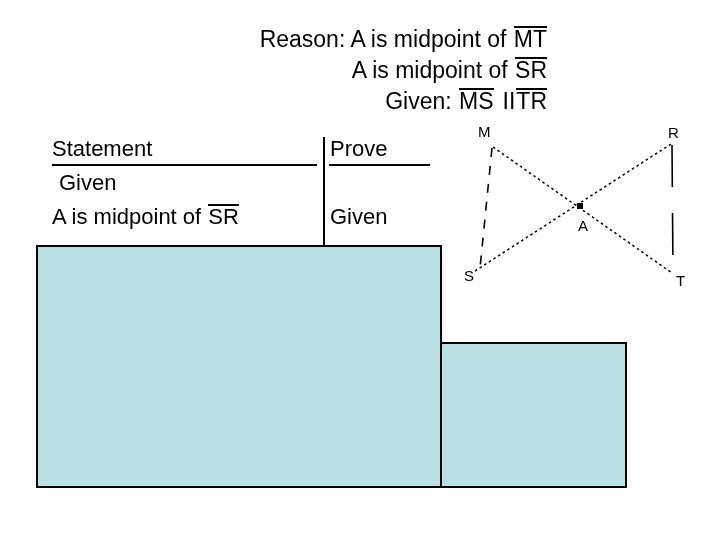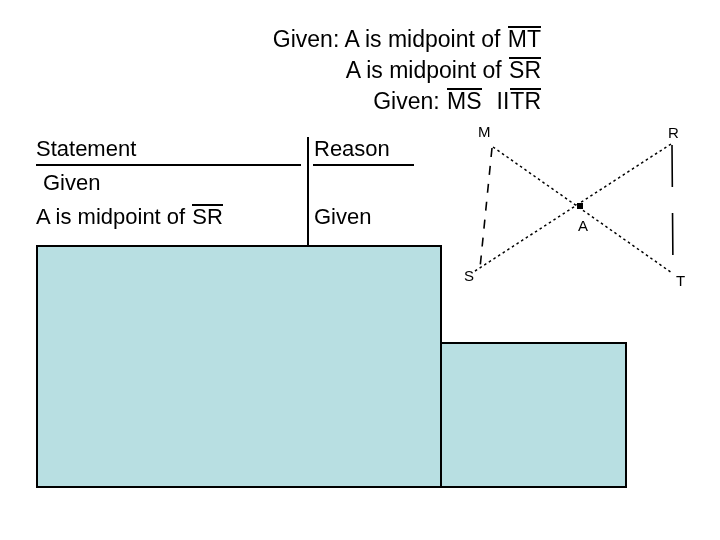--- a/index.html
+++ b/index.html
@@ -33,27 +33,27 @@
   }
   .prompt-line {
     display: block;
   }
   .seg {
     border-top: 2px solid #000;
     padding-top: 0px;
     display: inline-block;
     line-height: 1.0;
     margin-left: 1px;
-    margin-right: 15px;
+    margin-right: 9px;
   }
 
   
   .proof-table {
     position: absolute;
-    left: 36px;
+    left: 52px;
     top: 136px;
     width: 378px;
     font-size: 22px;
   }
   .proof-row {
     display: flex;
     height: 34px;
     align-items: flex-start;
   }
   .cell-statement {
@@ -126,34 +126,34 @@
     color: #000;
     white-space: nowrap;
   }
 </style>
 </head>
 <body>
 
 <div id="stage">
 
   <div class="prompt-block">
-    <span class="prompt-line"><span>Given: A is midpoint of </span><span class="seg">MT</span></span>
+    <span class="prompt-line"><span>Reason: A is midpoint of </span><span class="seg">MT</span></span>
     <span class="prompt-line"><span>A is midpoint of </span><span class="seg">SR</span></span>
     <span class="prompt-line"><span>Given: </span><span class="seg">MS</span><span>II</span><span class="seg">TR</span></span>
   </div>
 
   <div class="proof-table">
 
     <div class="col-divider"></div>
     <div class="head-rule-statement"></div>
     <div class="head-rule-reason"></div>
 
     <div class="proof-row">
       <div class="cell-statement">Statement</div>
-      <div class="cell-reason">Reason</div>
+      <div class="cell-reason">Prove</div>
     </div>
 
     <div class="proof-row">
       <div class="cell-reason">Given</div>
     </div>
 
     <div class="proof-row">
       <div class="cell-statement"><span>A is midpoint of </span><span class="seg">SR</span></div>
       <div class="cell-reason">Given</div>
     </div>

